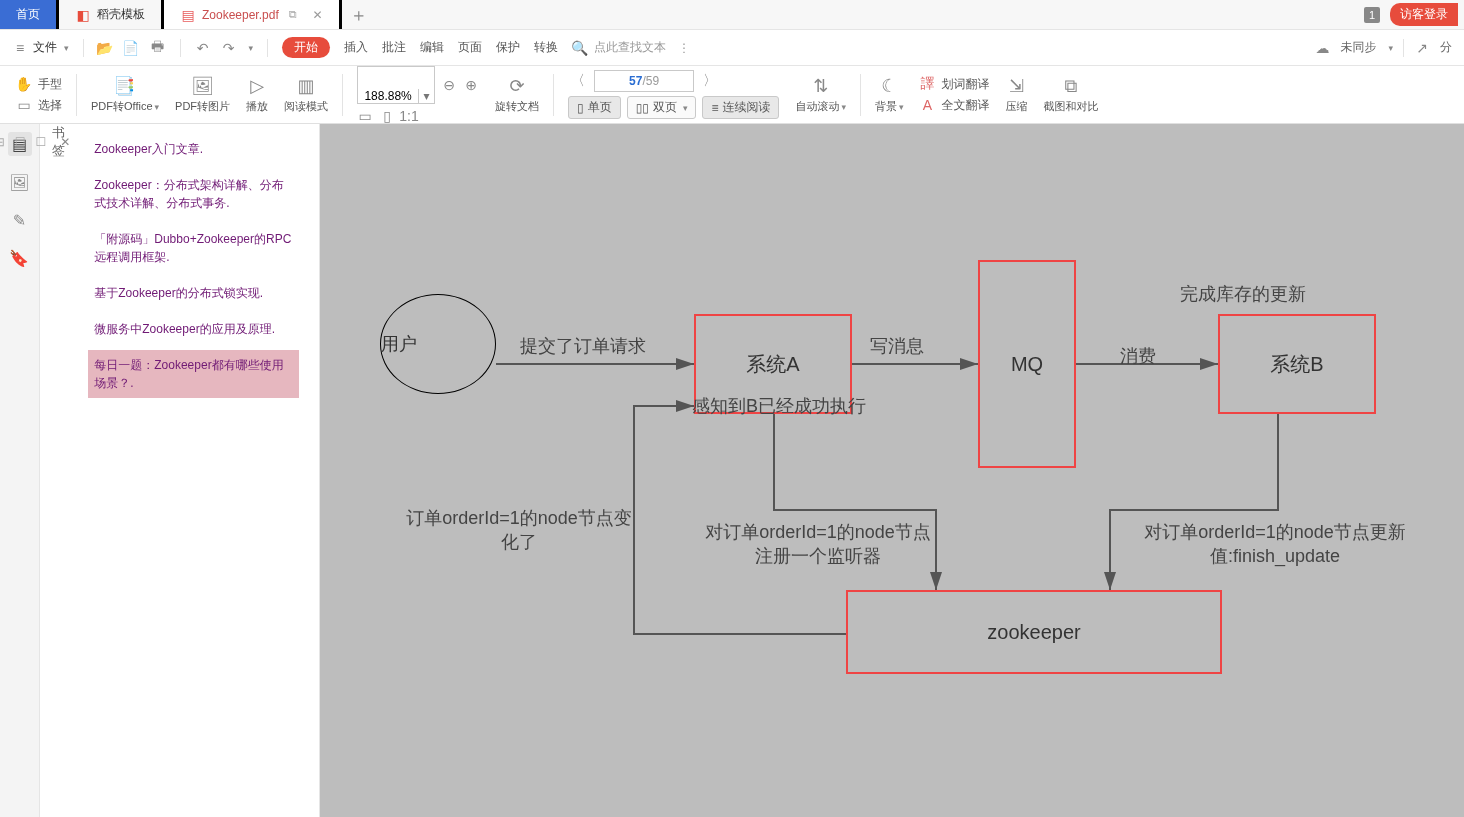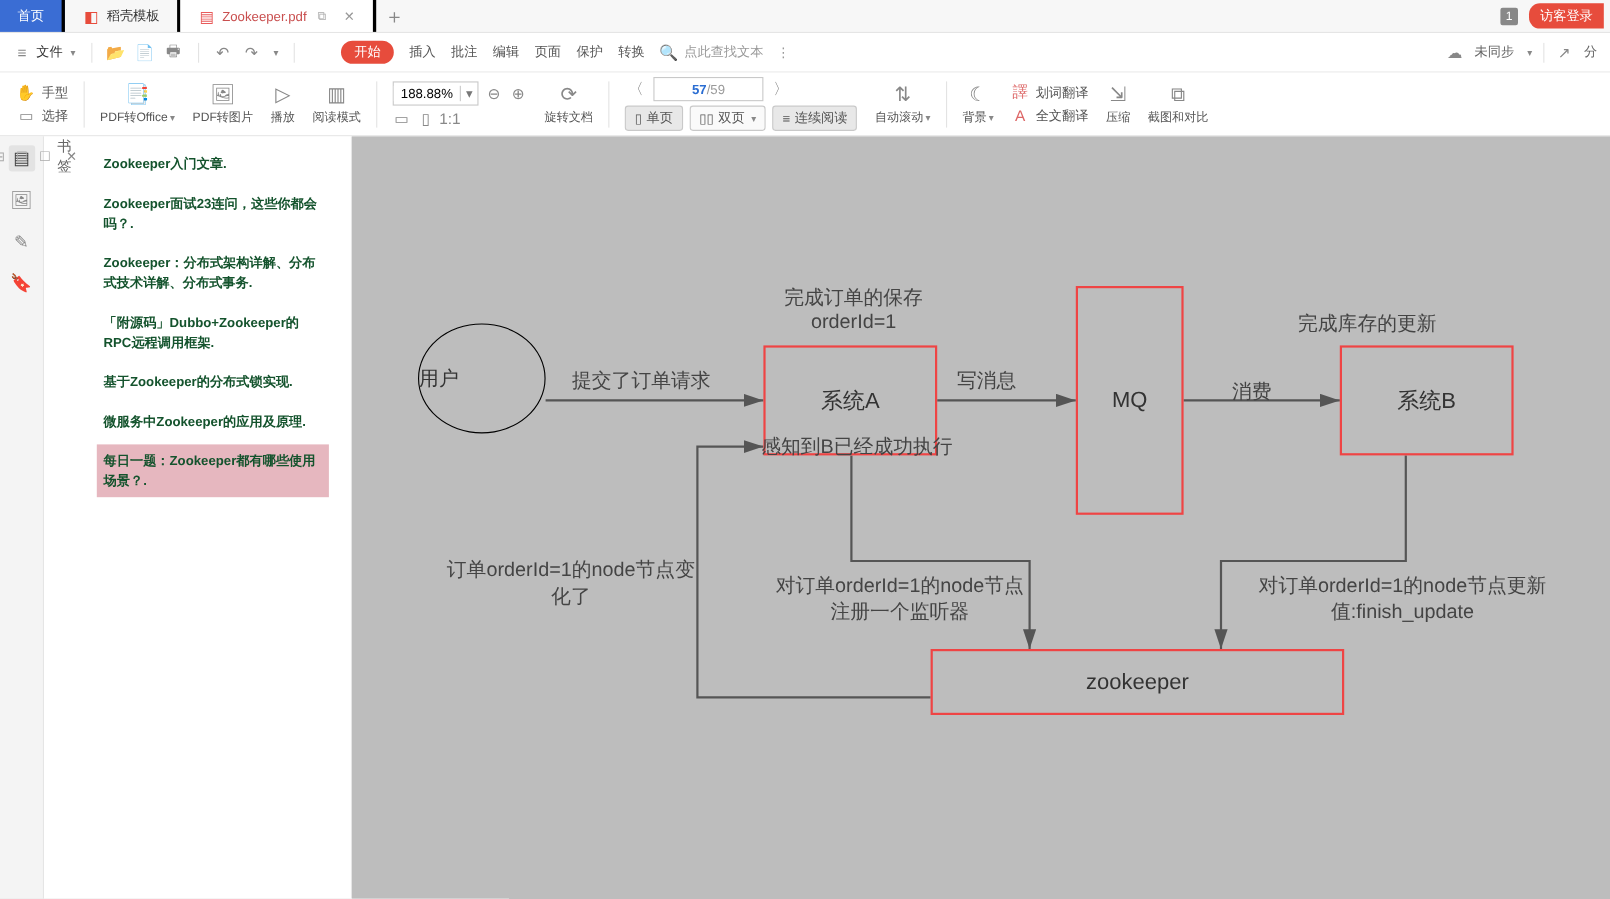--- a/index.html
+++ b/index.html
@@ -16,35 +16,35 @@
 .tabs-spacer { flex:1; }
 .tabs-right { display:flex; align-items:center; gap:10px; padding-right:6px; }
 .badge1 { background:#888; color:#fff; width:16px; height:16px; display:inline-flex; align-items:center; justify-content:center; font-size:11px; border-radius:2px; }
 .guest-login { background:#e74c3c; color:#fff; padding:3px 10px; border-radius:10px 0 0 10px; font-size:12px; }
 
 
 .menu { height: 36px; display:flex; align-items:center; gap:14px; padding:0 12px; border-bottom:1px solid #e5e5e5; background:#fff; }
 .menu .fileBtn { display:flex; align-items:center; gap:5px; }
 .menu .grp { display:flex; align-items:center; gap:10px; }
 .menu .sep { width:1px; height:18px; background:#e3e3e3; }
-.pill { background:#e74c3c; color:#fff; padding:2px 12px; border-radius:11px; font-size:12px;margin-left:28px; }
+.pill { background:#e74c3c; color:#fff; padding:2px 12px; border-radius:11px; font-size:12px; }
 .menu .item { color:#555; }
 .menu .search { display:flex; align-items:center; gap:6px; color:#999; }
 .menu-spacer { flex:1; }
 .menu-right { display:flex; align-items:center; gap:10px; color:#666; }
 .ico { width:16px; height:16px; display:inline-flex; align-items:center; justify-content:center; color:#888; font-size:14px; }
 
 
 .ribbon { height:58px; display:flex; align-items:center; padding:0 10px; border-bottom:1px solid #e0e0e0; background:#fff; gap:4px; }
 .rcol { display:flex; flex-direction:column; align-items:center; justify-content:center; gap:2px; padding:0 6px; font-size:11px; color:#555; height:100%; }
 .rcol .ic { font-size:18px; color:#888; }
 .rstack { display:flex; flex-direction:column; gap:4px; padding:0 6px; }
 .rstack .row { display:flex; align-items:center; gap:6px; font-size:12px; color:#555; }
 .rsep { width:1px; height:42px; background:#e3e3e3; margin:0 4px; }
-.zoomBox { display:flex; align-items:center; border:1px solid #c9c9c9; height:22px; }
+.zoomBox { display:flex; align-items:flex-end; border:1px solid #c9c9c9; height:38px; }
 .zoomBox input { border:0; width:60px; text-align:center; font-size:12px; outline:none; }
 .zoomBox .drop { width:16px; text-align:center; color:#777; border-left:1px solid #c9c9c9; }
 .pageBox { display:flex; align-items:center; gap:6px; }
 .pageField { border:1px solid #c9c9c9; height:22px; width:100px; display:flex; align-items:center; justify-content:center; font-size:12px; }
 .pageField .cur { color:#2a6dd2;font-weight:bold; }
 .pageField .tot { color:#999; }
 .nav-ar { color:#888; font-size:14px; padding:0 3px; }
 .btn-chip { border:1px solid #c9c9c9; border-radius:3px; padding:2px 8px; display:flex; align-items:center; gap:4px; font-size:12px; color:#555; background:#fafafa; }
 .btn-chip.active { background:#e8e8e8; }
 .ribCaret { font-size:9px; color:#888; margin-left:2px; }
@@ -53,21 +53,21 @@
 .body { display:flex; height:calc(817px - 30px - 36px - 58px); }
 .leftrail { width:40px; background:#f4f4f4; border-right:1px solid #e5e5e5; display:flex; flex-direction:column; align-items:center; padding-top:8px; gap:14px; }
 .leftrail .r-ic { width:24px; height:24px; display:flex; align-items:center; justify-content:center; color:#888; font-size:16px; border-radius:3px; }
 .leftrail .r-ic.active { background:#e3e3e3; color:#444; }
 
 .bookmarks { width:280px; background:#fff; border-right:1px solid #e5e5e5; display:flex; flex-direction:row; }
 .bm-head { height:36px; display:flex; align-items:center; padding:0 12px; gap:8px; color:#666; position:relative; }
 .bm-head .title { font-size:13px; }
 .bm-head .tools { position:absolute; right:34px; display:flex; gap:10px; color:#aaa; }
 .bm-head .close { position:absolute; right:10px; color:#888; cursor:default; }
-.bm-list { padding:10px 20px 0 8px; font-family:SimSun, serif; font-size:12px; line-height:1.5; color:#14532d;font-weight:bold; }
+.bm-list { padding:10px 20px 0 8px; font-family:SimSun, serif; font-size:12px; line-height:1.5; color:#701a75; }
 .bm-item { padding:6px 6px; margin-bottom:6px; }
 .bm-item.active { background:#e6b7bf; }
 
 .canvas { flex:1; background:#bdbdbd; position:relative; overflow:hidden; }
 .page { position:absolute; left:0; top:0; right:0; bottom:0; }
 .diagram { position:absolute; left:60px; top:170px; width:1080px; height:460px; }
 .dlabel { position:absolute; font-size:18px; color:#444; white-space:nowrap; }
 .dlabel.sm { font-size:18px; }
 .dcircle { position:absolute; border:1px solid #000000; border-radius:50%; display:flex; align-items:center; justify-content:flex-start; font-size:18px; color:#333; }
 .drect { position:absolute; border:2px solid #ef4444; display:flex; align-items:center; justify-content:center; font-size:20px; color:#333; background:transparent; }
@@ -258,21 +258,20 @@
       <span class="tools">
         <span>⊞</span>
         <span>⊟</span>
         <span>☐</span>
         <span>☐</span>
       </span>
       <span class="close">✕</span>
     </div>
     <div class="bm-list" id="bmList">
         <div class="bm-item">Zookeeper入门文章.</div>
-        <div class="bm-item">Zookeeper面试23连问，这些你都会吗？.</div>
         <div class="bm-item">Zookeeper：分布式架构详解、分布式技术详解、分布式事务.</div>
         <div class="bm-item">「附源码」Dubbo+Zookeeper的RPC远程调用框架.</div>
         <div class="bm-item">基于Zookeeper的分布式锁实现.</div>
         <div class="bm-item">微服务中Zookeeper的应用及原理.</div>
         <div class="bm-item active">每日一题：Zookeeper都有哪些使用场景？.</div>
       </div>
   </div>
 
   <div class="canvas">
     <div class="page">
@@ -302,26 +301,24 @@
           </div>
         <div class="drect" style="left:314px;top:20px;width:158px;height:100px">
             <span>系统A</span>
           </div>
         <div class="drect" style="left:598px;top:-34px;width:98px;height:208px">
             <span>MQ</span>
           </div>
         <div class="drect" style="left:838px;top:20px;width:158px;height:100px">
             <span>系统B</span>
           </div>
-        <div class="drect" style="left:466px;top:296px;width:376px;height:60px">
+        <div class="drect" style="left:466px;top:296px;width:376px;height:84px">
             <span>zookeeper</span>
           </div>
 
-        <div class="dlabel" style="left:306px;top:-36px;text-align:center;width:180px;white-space:pre-line">完成订单的保存
-orderId=1</div>
         <div class="dlabel" style="left:800px;top:-12px">完成库存的更新</div>
         <div class="dlabel" style="left:140px;top:40px">提交了订单请求</div>
         <div class="dlabel" style="left:490px;top:40px">写消息</div>
         <div class="dlabel" style="left:740px;top:50px">消费</div>
         <div class="dlabel" style="left:312px;top:100px">感知到B已经成功执行</div>
         <div class="dlabel sm" style="left:24px;top:212px;width:230px;text-align:center;white-space:normal">订单orderId=1的node节点变化了</div>
         <div class="dlabel sm" style="left:318px;top:226px;width:240px;text-align:center;white-space:normal">对订单orderId=1的node节点注册一个监听器</div>
         <div class="dlabel sm" style="left:740px;top:226px;width:310px;text-align:center;white-space:normal">对订单orderId=1的node节点更新值:finish_update</div>
       </div>
     </div>

